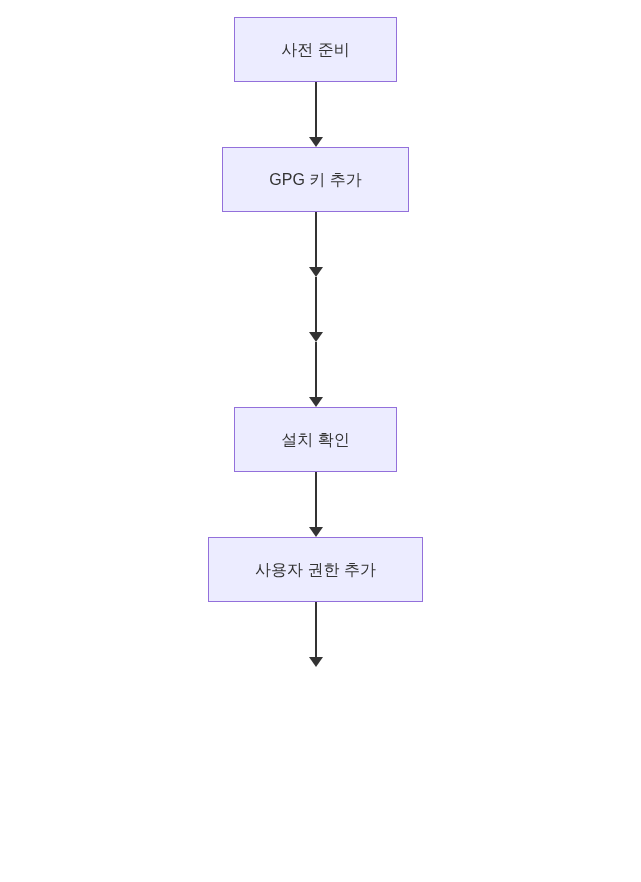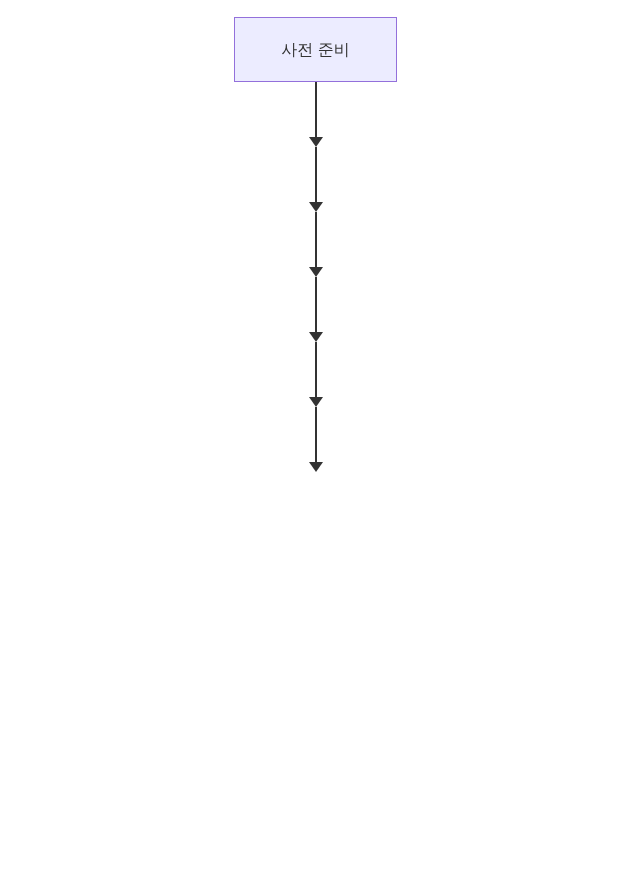--- a/index.html
+++ b/index.html
@@ -68,44 +68,53 @@
 
     <div class="node">
       <span>사전 준비</span>
     </div>
 
     <div class="edge">
       <div class="line"></div>
       <div class="head"></div>
     </div>
 
+    <div class="node">
+      <span>GPG 키 추가</span>
+    </div>
 
     <div class="edge">
       <div class="line"></div>
       <div class="head"></div>
     </div>
 
 
     <div class="edge">
       <div class="line"></div>
       <div class="head"></div>
     </div>
 
 
     <div class="edge">
       <div class="line"></div>
       <div class="head"></div>
     </div>
 
+    <div class="node">
+      <span>설치 확인</span>
+    </div>
 
     <div class="edge">
       <div class="line"></div>
       <div class="head"></div>
     </div>
 
+    <div class="node">
+      <span>사용자 권한 추가</span>
+    </div>
 
     <div class="edge">
       <div class="line"></div>
       <div class="head"></div>
     </div>
 
 
   </div>
 </div>
 

